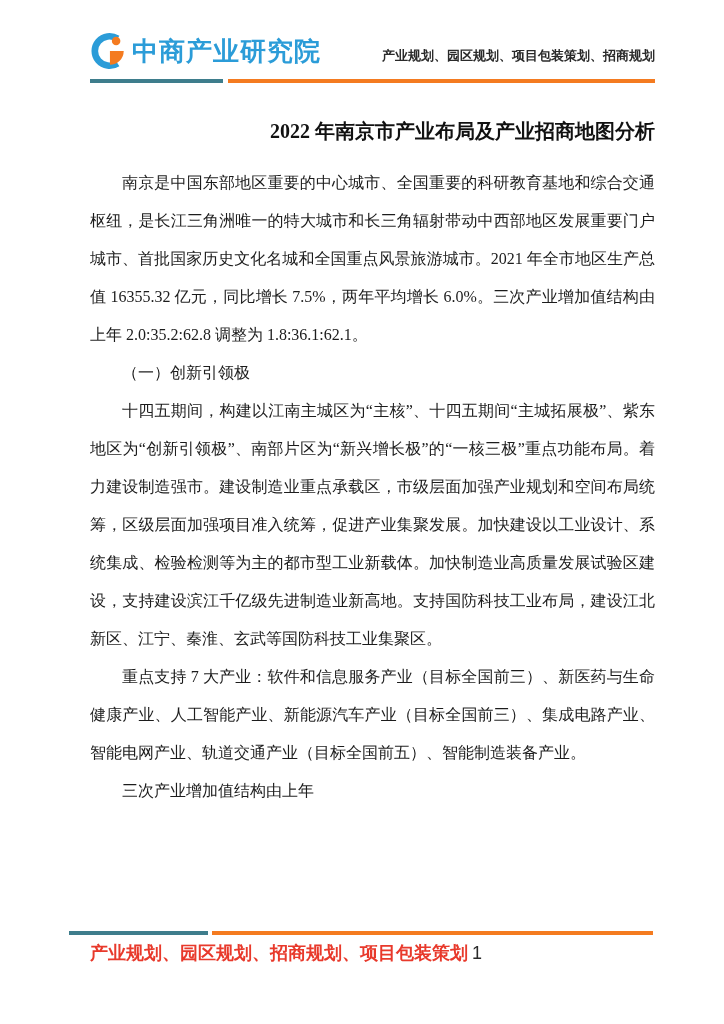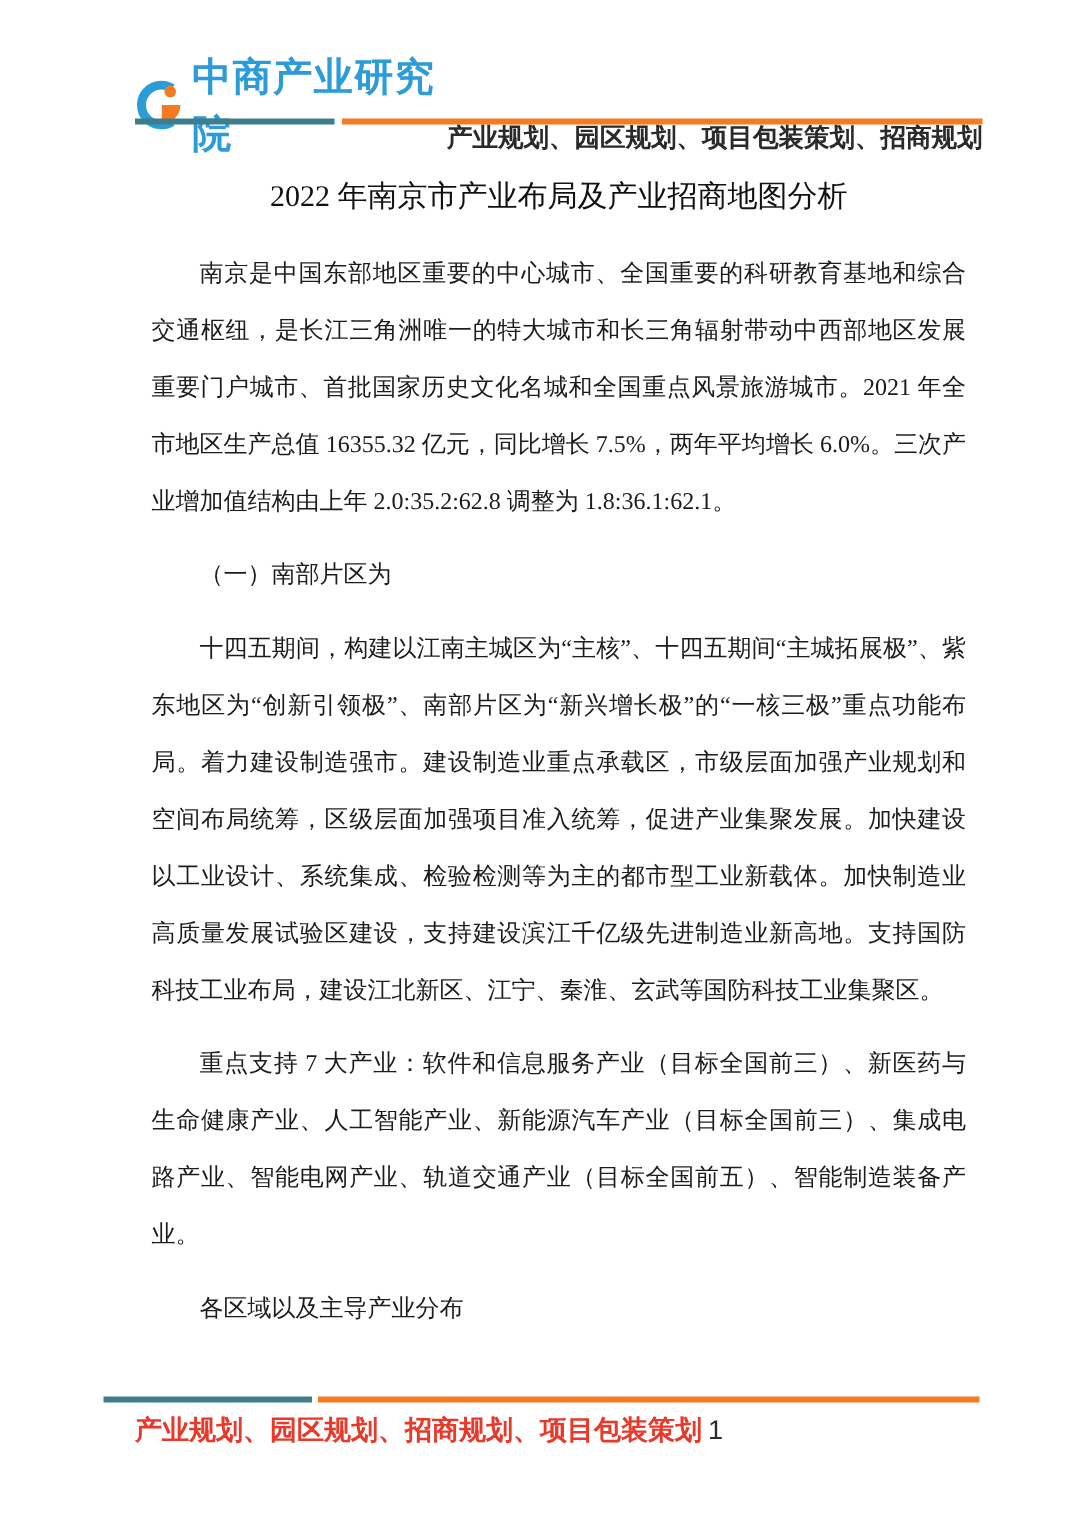--- a/index.html
+++ b/index.html
@@ -21,43 +21,43 @@
   .logo-icon { width:38px; height:38px; display:block; }
   .logo-text {
     font-family:"Liberation Sans", sans-serif;
     font-size:26px; font-weight:bold;
     color:var(--logo-blue,#2b9cd8);
     letter-spacing:1px;
     line-height:38px;
   }
   .tagline {
     font-family:"Liberation Sans", sans-serif;
-    font-size:17px; font-weight:600; color:#2a2a2a;
+    font-size:13px; font-weight:600; color:#2a2a2a;
     padding-bottom:5px; white-space:nowrap;
   }
   .header-rule {
     position:absolute; left:90px; right:69px; top:79px;
     height:4px; display:flex;
   }
   .header-rule .teal  { width:133px; background:var(--divider-teal,#3e7d8c); margin-right:5px; }
   .header-rule .orange{ flex:1; background:var(--divider-orange,#f47b20); }
 
   
   .content {
     position:absolute; left:90px; width:565px; top:112px;
   }
   .doc-title {
     margin:0 0 14px 0;
-    text-align:center;
-    font-size:20px; font-weight:normal;
+    text-align:right;
+    font-size:20px; font-weight:bold;
     line-height:38px;
     color:#111;
   }
   .doc-body p {
-    margin:11px;
+    margin:0;
     font-size:16px;
     line-height:38px;
     text-indent:2em;
     text-align:justify;
     color:#1c1c1c;
   }
 
   
   .footer-rule {
     position:absolute; left:69px; width:584px; top:931px;
@@ -94,24 +94,24 @@
   </div>
   <div class="header-rule">
     <div class="teal"></div>
     <div class="orange"></div>
   </div>
 
   <div class="content">
     <h1 class="doc-title">2022 年南京市产业布局及产业招商地图分析</h1>
     <div class="doc-body">
         <p>南京是中国东部地区重要的中心城市、全国重要的科研教育基地和综合交通枢纽，是长江三角洲唯一的特大城市和长三角辐射带动中西部地区发展重要门户城市、首批国家历史文化名城和全国重点风景旅游城市。2021 年全市地区生产总值 16355.32 亿元，同比增长 7.5%，两年平均增长 6.0%。三次产业增加值结构由上年 2.0:35.2:62.8 调整为 1.8:36.1:62.1。</p>
-        <p>（一）南部片区为</p>
+        <p>（一）创新引领极</p>
         <p>十四五期间，构建以江南主城区为“主核”、十四五期间“主城拓展极”、紫东地区为“创新引领极”、南部片区为“新兴增长极”的“一核三极”重点功能布局。着力建设制造强市。建设制造业重点承载区，市级层面加强产业规划和空间布局统筹，区级层面加强项目准入统筹，促进产业集聚发展。加快建设以工业设计、系统集成、检验检测等为主的都市型工业新载体。加快制造业高质量发展试验区建设，支持建设滨江千亿级先进制造业新高地。支持国防科技工业布局，建设江北新区、江宁、秦淮、玄武等国防科技工业集聚区。</p>
         <p>重点支持 7 大产业：软件和信息服务产业（目标全国前三）、新医药与生命健康产业、人工智能产业、新能源汽车产业（目标全国前三）、集成电路产业、智能电网产业、轨道交通产业（目标全国前五）、智能制造装备产业。</p>
-        <p>各区域以及主导产业分布</p>
+        <p>三次产业增加值结构由上年</p>
       </div>
   </div>
 
   <div class="footer-rule">
     <div class="teal"></div>
     <div class="orange"></div>
   </div>
   <div class="footer-text">
     <span>产业规划、园区规划、招商规划、项目包装策划</span><span class="pagenum">1</span>
   </div>

